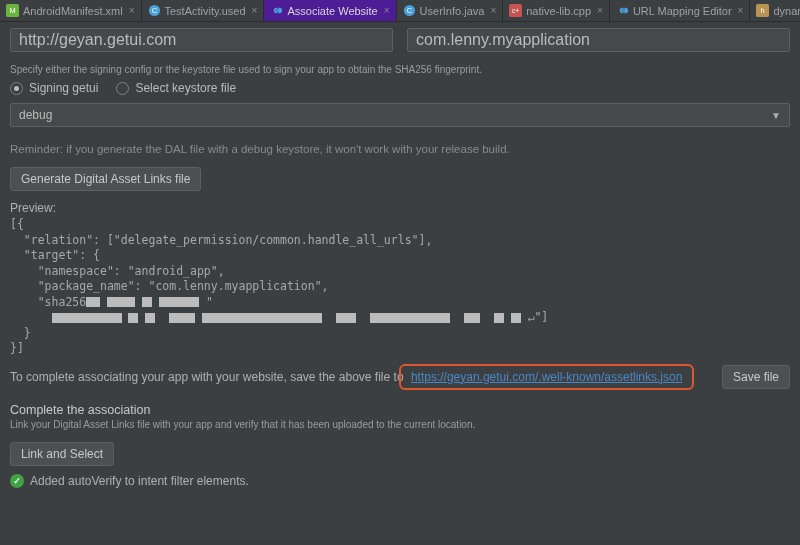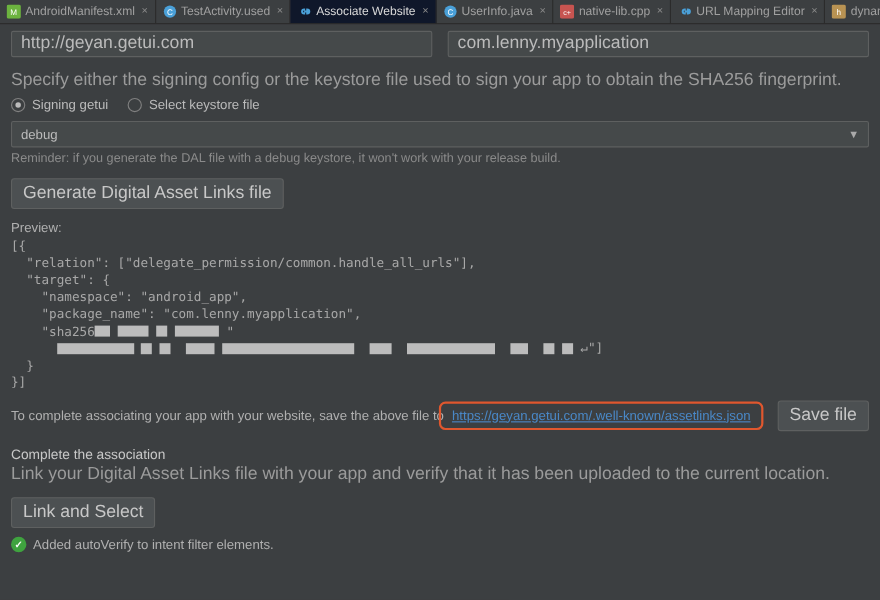--- a/index.html
+++ b/index.html
@@ -22,21 +22,21 @@
     display: flex;
     align-items: center;
     padding: 0 6px;
     gap: 4px;
     border-right: 1px solid #2b2b2b;
     color: #a0a0a0;
     cursor: pointer;
     white-space: nowrap;
     font-size: 11px;
   }
-  .tab.active { background: #0f172a; color: #d8d8d8; }
+  .tab.active { background: #4c1d95; color: #d8d8d8; }
   .tab-icon { width: 13px; height: 13px; display: inline-flex; }
   .tab-close { color: #888; font-size: 10px; margin-left: 2px; }
   .content { padding: 6px 10px 10px 10px; }
   .row { display: flex; gap: 14px; margin-bottom: 12px; }
   .text-input {
     flex: 1;
     background: #45494a;
     border: 1px solid #5e6060;
     color: #bbbbbb;
     height: 24px;
@@ -44,41 +44,41 @@
     font-size: 16px;
     border-radius: 2px;
   }
   .chk-row { display: flex; align-items: center; gap: 8px; margin: 10px 0 12px 0; }
   .chk {
     width: 14px; height: 14px; border: 1px solid #6e6e6e;
     background: #43494a; border-radius: 2px;
   }
   .link-small { color: #4a88c7; font-size: 12px; cursor: pointer; }
   .section-title { color: #c8c8c8; font-size: 12.5px; margin-bottom: 2px; }
-  .section-desc { color: #9b9b9b; font-size: 16px; margin-bottom: 6px; }
+  .section-desc { color: #9b9b9b; font-size: 10px; margin-bottom: 6px; }
   .radio-row { display: flex; align-items: center; gap: 18px; margin-bottom: 8px; }
   .radio { display: flex; align-items: center; gap: 6px; cursor: pointer; }
   .radio .dot {
     width: 13px; height: 13px; border: 1px solid #808080; border-radius: 50%;
     display: flex; align-items: center; justify-content: center;
   }
   .radio.selected .dot::after {
     content: ""; width: 5px; height: 5px; border-radius: 50%; background: #bbbbbb;
   }
   .select {
     display: flex; align-items: center; justify-content: space-between;
     background: #45494a; border: 1px solid #5e6060; height: 24px;
-    padding: 0 8px; border-radius: 2px; color: #bbbbbb; margin-bottom: 4px;
+    padding: 0 8px; border-radius: 2px; color: #bbbbbb; margin-bottom: 16px;
     cursor: pointer;
   }
   .select .caret { color: #aaa; font-size: 10px; }
   .reminder { color: #8a8a8a; font-size: 11.5px; margin-bottom: 12px; }
   .btn {
     background: #4c5052; border: 1px solid #5e6060; color: #c8c8c8;
-    padding: 4px 10px; font-size: 16px; border-radius: 3px; cursor: pointer;
+    padding: 4px 10px; font-size: 12px; border-radius: 3px; cursor: pointer;
     display: inline-block;
   }
   .preview-block { margin-top: 10px; }
   .preview-label { color: #b0b0b0; margin-bottom: 2px; }
   .preview {
     font-family: "Menlo","Consolas",monospace;
     font-size: 11.5px;
     line-height: 1.35;
     color: #a8a8a8;
     white-space: pre;

